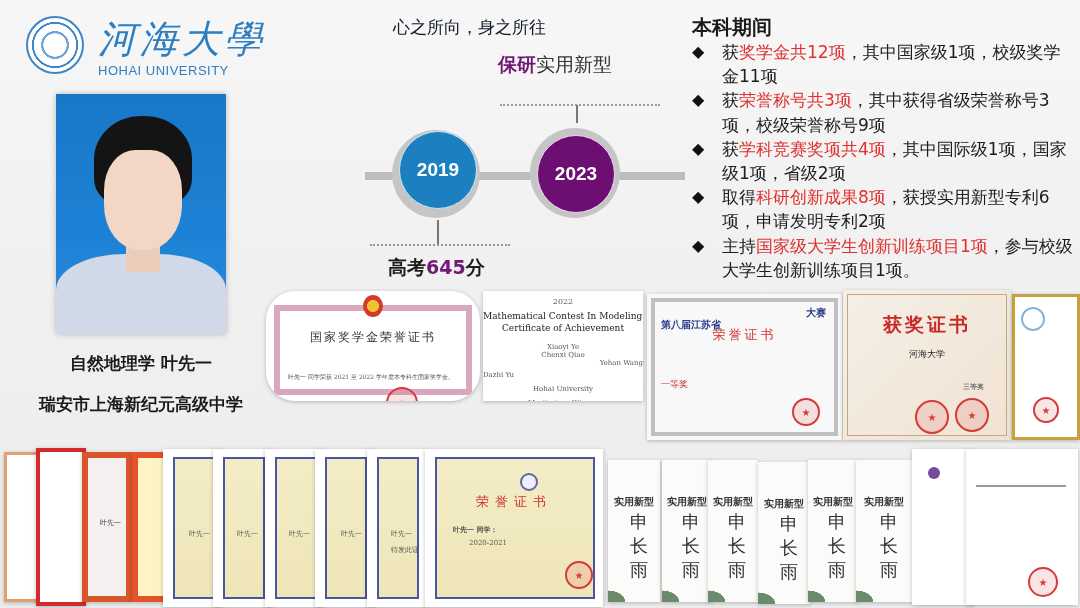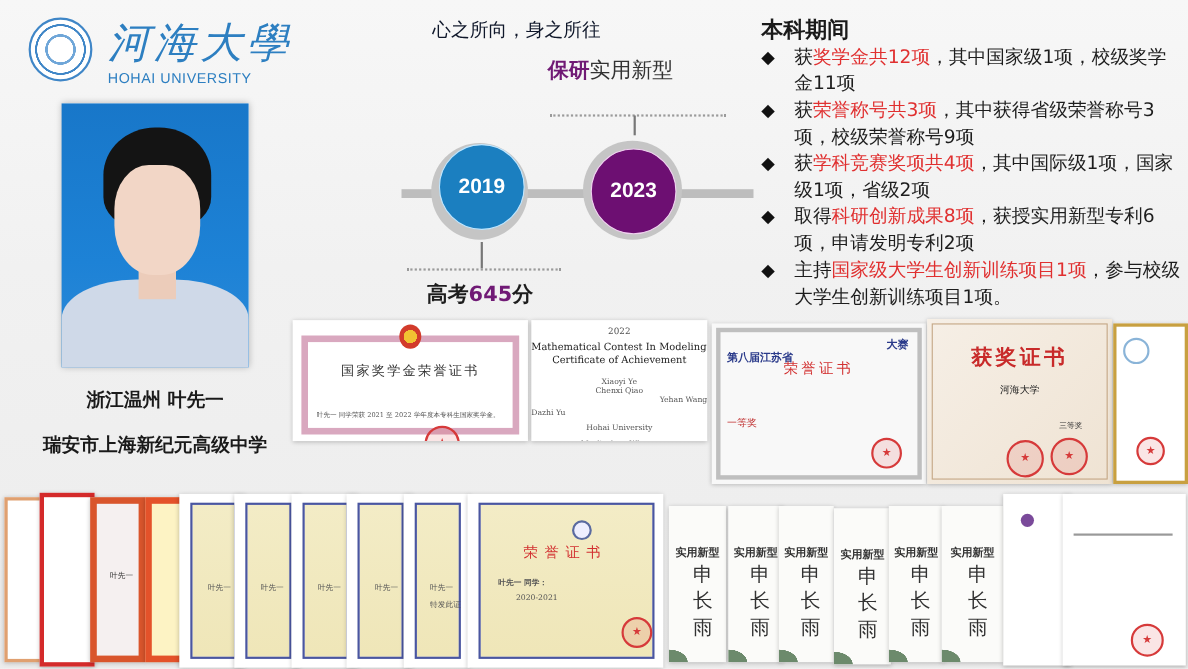--- a/index.html
+++ b/index.html
@@ -61,21 +61,21 @@
   .ritem .txt { flex: 1; }
   .hl { color: #e03030; }
 
   
   .cert { position: absolute; box-shadow: 0 1px 4px rgba(0,0,0,0.25); overflow: hidden; }
   .cert-title { position: absolute; left: 0; right: 0; text-align: center; font-family: "DejaVu Serif", serif; }
   .cert-line { position: absolute; height: 2px; background: #9a9a9a; opacity: 0.6; }
   .seal { position: absolute; border-radius: 50%; border: 2px solid #d63a3a; background: rgba(220,80,80,0.15); }
   .seal::after { content: "★"; position: absolute; left: 50%; top: 50%; transform: translate(-50%,-50%); color: #d63a3a; font-size: 10px; }
 
-  .c1 { left: 266px; top: 291px; width: 214px; height: 110px; background: #fff; }
+  .c1 { left: 266px; top: 291px; width: 214px; height: 110px; background: #fff; border-radius: 29px; }
   .c1 .frame { position: absolute; left: 8px; top: 14px; right: 8px; bottom: 6px; border: 6px solid #d9a8bf; }
   .c1 .emblem { position: absolute; left: 97px; top: 4px; width: 20px; height: 22px; border-radius: 50%; background: radial-gradient(circle, #f1c232 0 40%, #d23b2b 41% 100%); }
   .c2 { left: 483px; top: 291px; width: 160px; height: 110px; background: #fff; }
   .c3 { left: 647px; top: 294px; width: 195px; height: 146px; background: #f8f8f8; }
   .c3 .frame { position: absolute; left: 4px; top: 4px; right: 4px; bottom: 4px; border: 4px solid #bfbfbf; }
   .c4 { left: 843px; top: 290px; width: 168px; height: 150px; background: linear-gradient(135deg, #f6efe6, #efe3d3); }
   .c4 .frame { position: absolute; left: 4px; top: 4px; right: 4px; bottom: 4px; border: 1px solid #c4a684; }
   .c5 { left: 1012px; top: 294px; width: 68px; height: 146px; background: #fff; border: 3px solid #c8a040; box-sizing: border-box; }
 
   .yellow { background: #fff; }
@@ -93,21 +93,21 @@
 <div class="abs logo-seal"></div>
 <div class="abs logo-cn">河海大學</div>
 <div class="abs logo-en">HOHAI UNIVERSITY</div>
 
 <div class="abs photo">
   <div class="shirt"></div>
   <div class="neck"></div>
   <div class="hair"></div>
   <div class="face"></div>
 </div>
-<div class="abs name-line">浙江温州  叶先一</div>
+<div class="abs name-line">自然地理学  叶先一</div>
 <div class="abs school-line">瑞安市上海新纪元高级中学</div>
 
 <div class="abs motto">心之所向，身之所往</div>
 
 <div class="abs grad-text">
   <div><span class="red">保研</span><span>实用新型</span></div>
 </div>
 <div class="abs dotted-top"></div>
 <div class="abs vline-top"></div>
 <div class="abs track"></div>

